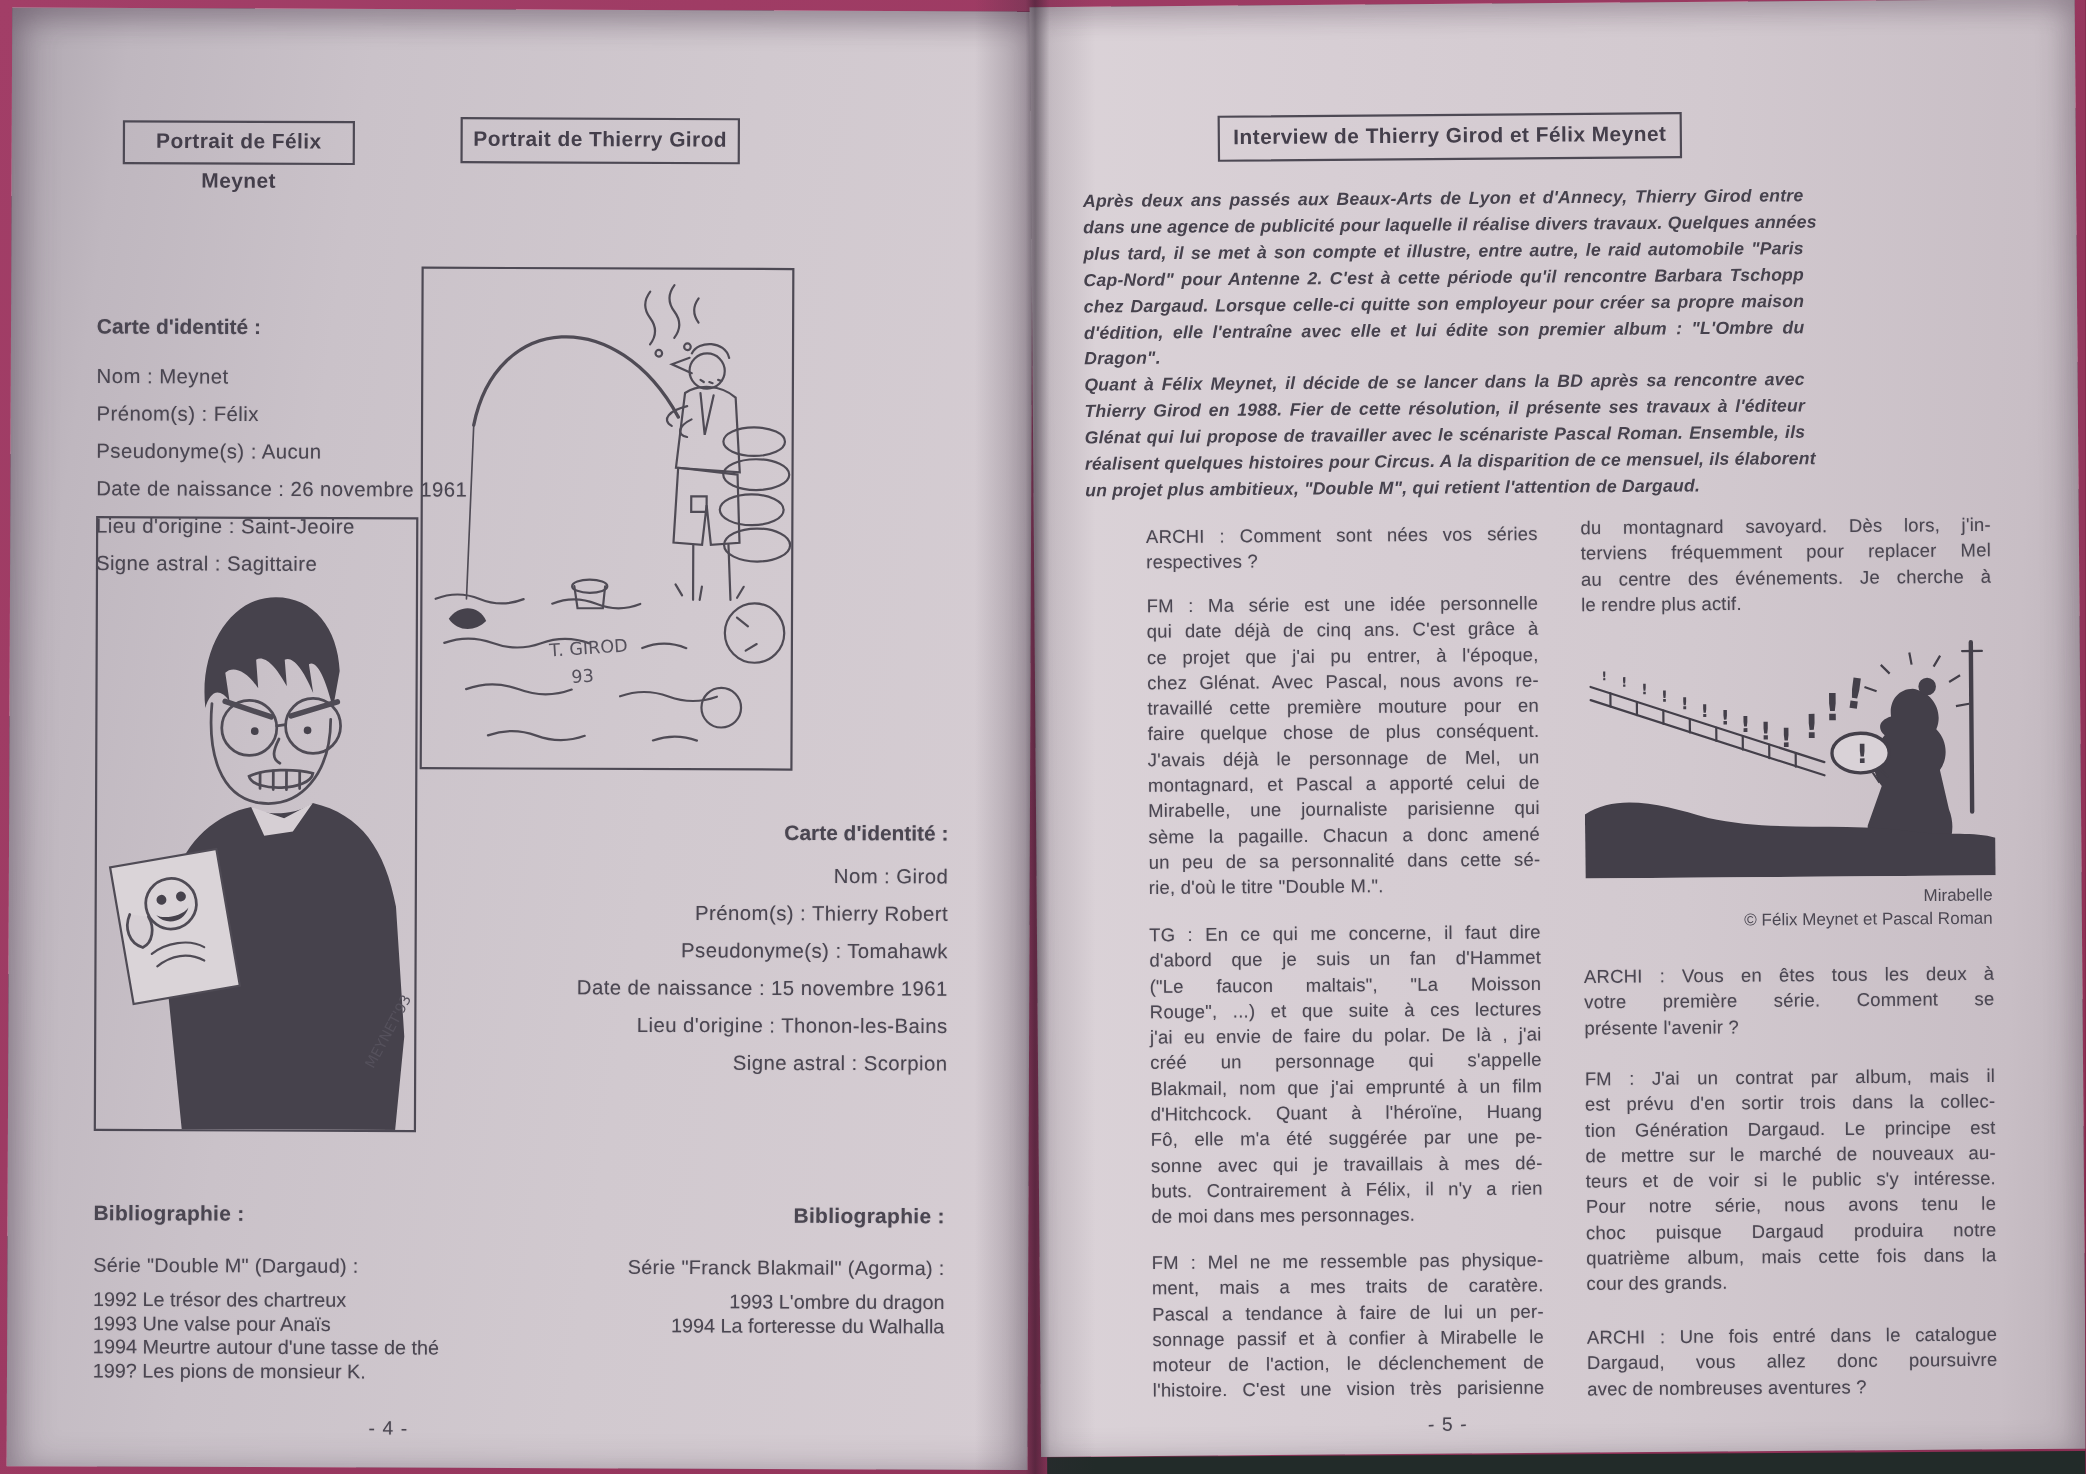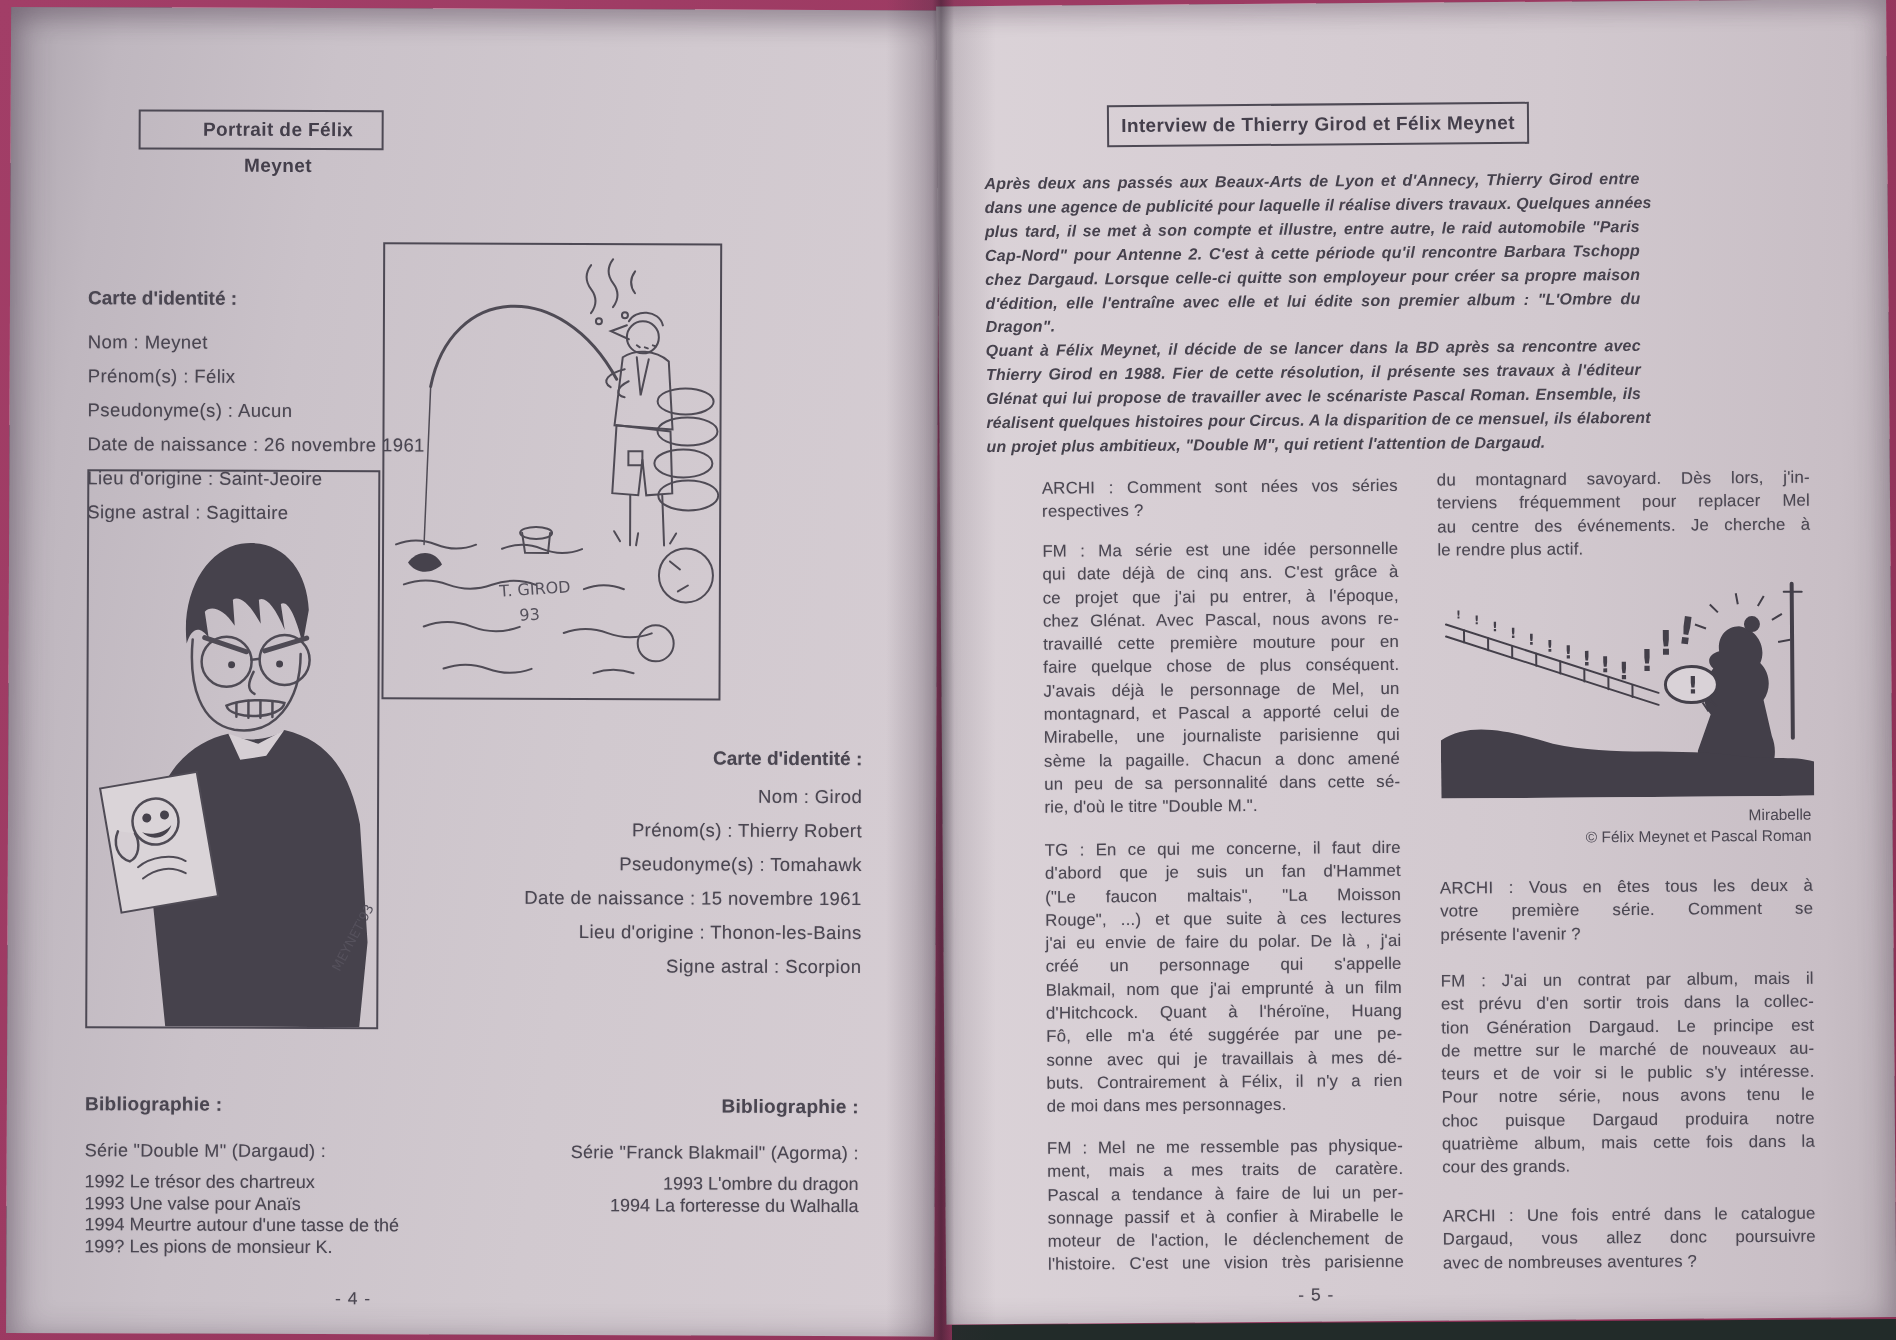--- a/index.html
+++ b/index.html
@@ -45,22 +45,25 @@
 </head>
 <body>
 
 <div id="stage">
 
   <div class="abs table-edge"></div>
 
   <div class="abs rot-l">
     <div class="abs page-left"></div>
 
-    <div class="abs hbox" style="left:138px;top:110px;width:207px;height:36px;line-height:36px;padding-left:34px;">
+    <div class="abs hbox" style="left:111px;top:110px;width:207px;height:36px;line-height:36px;">
       <span>Portrait de Félix Meynet</span>
+    </div>
+    <div class="abs hbox" style="left:418px;top:106px;width:250px;height:38px;line-height:38px;">
+      <span>Portrait de Thierry Girod</span>
     </div>
 
     <div class="abs ink id-title" style="left:88px;top:288px;">Carte d'identité :</div>
     <div class="abs ink idb" style="left:88px;top:326px;width:420px;">
         <div class="line">Nom : Meynet</div>
         <div class="line">Prénom(s) : Félix</div>
         <div class="line">Pseudonyme(s) : Aucun</div>
         <div class="line">Date de naissance : 26 novembre 1961</div>
         <div class="line">Lieu d'origine : Saint-Jeoire</div>
         <div class="line last">Signe astral : Sagittaire</div>

